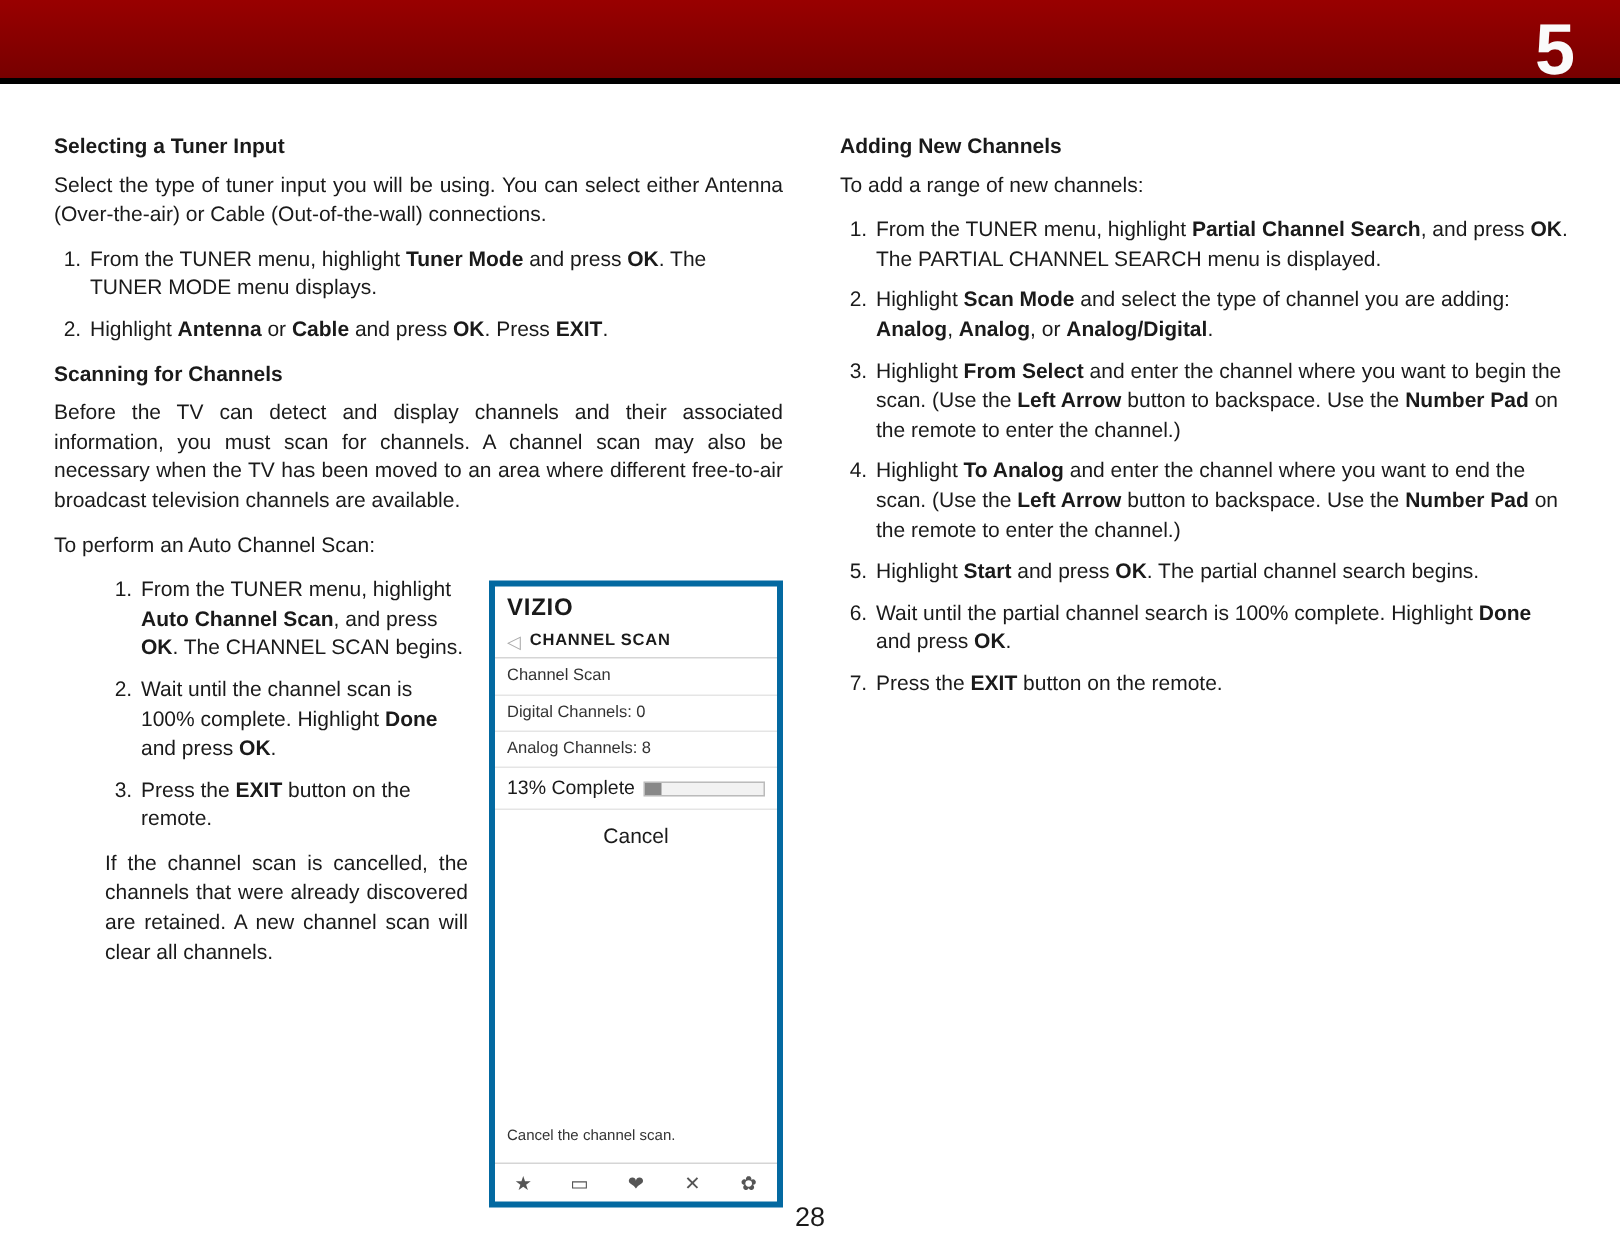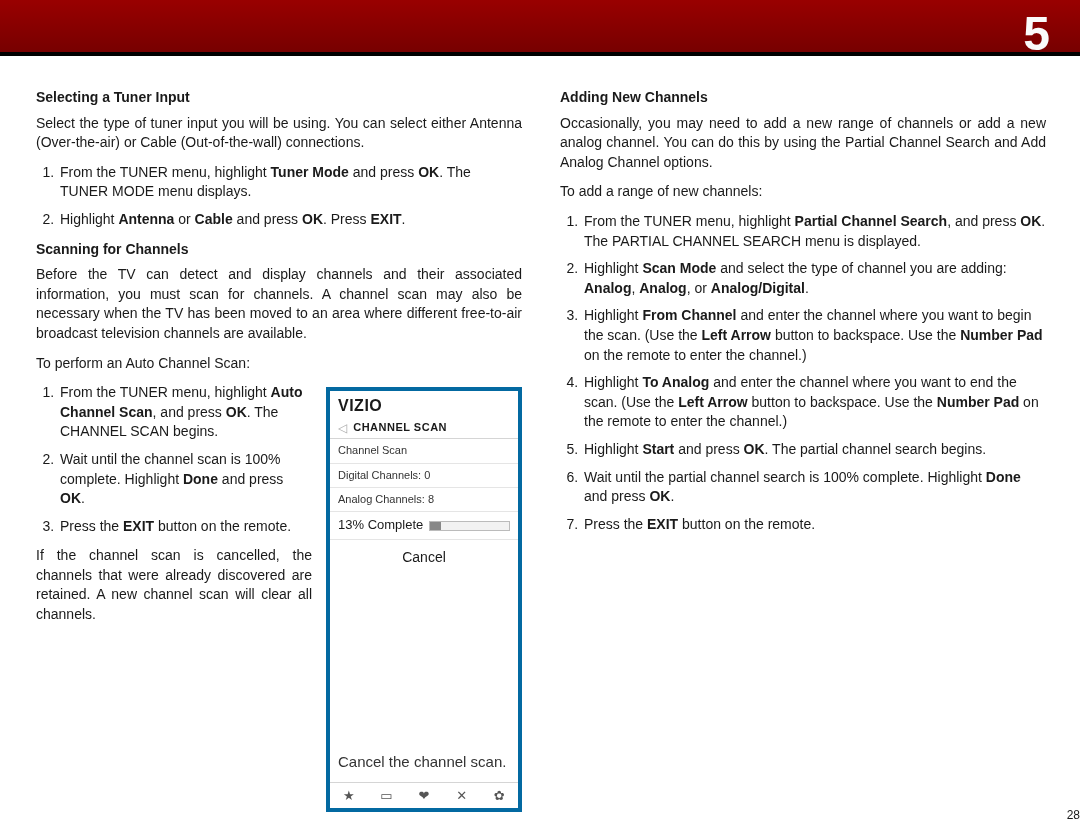--- a/index.html
+++ b/index.html
@@ -54,20 +54,21 @@
   ol { margin: 0 0 10px 0; padding-left: 22px; }
   ol li { margin-bottom: 8px; padding-left: 2px; }
   b { font-weight: bold; text-align: right; }
   .figwrap {
     display: flex;
     align-items: flex-start;
     column-gap: 14px;
   }
   .figwrap .text {
     flex: 1;
+    margin-left: 34px;
   }
   .fig {
     width: 196px;
     border: 4px solid #0369a1;
     margin-top: 4px;
     font-family: Arial, sans-serif;
   }
   .fig-brand {
     padding: 4px 8px 0 8px;
     font-family: Arial, sans-serif;
@@ -119,39 +120,39 @@
   }
   .fig-cancel {
     text-align: center;
     font-size: 14px;
     padding: 8px 0 10px 0;
   }
   .fig-spacer {
     height: 168px;
   }
   .fig-footer-text {
-    font-size: 15px;
+    font-size: 10px;
     padding: 6px 8px 10px 8px;
     color: #333;
   }
   .fig-iconbar {
     border-top: 1px solid #d5d5d5;
     display: flex;
     color: #555;
     height: 26px;
   }
   .fig-iconbar div {
     flex: 1;
     text-align: center;
     line-height: 26px;
     font-size: 13px;
   }
   .page-num {
-    text-align: right;
-    font-size: 12px;
+    text-align: center;
+    font-size: 18px;
     position: absolute;
     left: 0; right: 0;
   }
 </style>
 </head>
 <body>
 
 <div class="top-band">
   <div class="ch-num">5</div>
 </div>
@@ -206,26 +207,25 @@
             <div>❤</div>
             <div>✕</div>
             <div>✿</div>
           </div>
         </div>
       </div>
     </div>
 
     <div class="col">
       <div class="h">Adding New Channels</div>
-      <p class="justify">Occasionally, you may need to add a new range of channels  or add a new analog channel. You can do this by using the Partial Channel Search and Add Analog Channel options.</p>
       <p>To add a range of new channels:</p>
       <ol>
         <li><span>From the TUNER menu, highlight </span><b>Partial Channel Search</b><span>, and press </span><b>OK</b><span>. The PARTIAL CHANNEL SEARCH menu is displayed.</span></li>
         <li><span>Highlight </span><b>Scan Mode</b><span> and select the type of channel you are adding: </span><b>Analog</b><span>, </span><b>Analog</b><span>, or </span><b>Analog/Digital</b><span>.</span></li>
-        <li><span>Highlight </span><b>From Channel</b><span> and enter the channel where you want to begin the scan. (Use the </span><b>Left Arrow</b><span>  button to backspace. Use the </span><b>Number Pad</b><span> on the remote to enter the channel.)</span></li>
+        <li><span>Highlight </span><b>From Select</b><span> and enter the channel where you want to begin the scan. (Use the </span><b>Left Arrow</b><span>  button to backspace. Use the </span><b>Number Pad</b><span> on the remote to enter the channel.)</span></li>
         <li><span>Highlight </span><b>To Analog</b><span> and enter the channel where you want to end the scan. (Use the </span><b>Left Arrow</b><span>  button to backspace. Use the </span><b>Number Pad</b><span> on the remote to enter the channel.)</span></li>
         <li><span>Highlight </span><b>Start</b><span> and press </span><b>OK</b><span>. The partial channel search begins.</span></li>
         <li><span>Wait until the partial channel search is 100% complete. Highlight </span><b>Done</b><span> and press </span><b>OK</b><span>.</span></li>
         <li><span>Press the </span><b>EXIT</b><span> button on the remote.</span></li>
       </ol>
     </div>
   </div>
 </div>
 
 <div class="page-num" style="bottom:10px; top:auto; position:absolute;">28</div>

